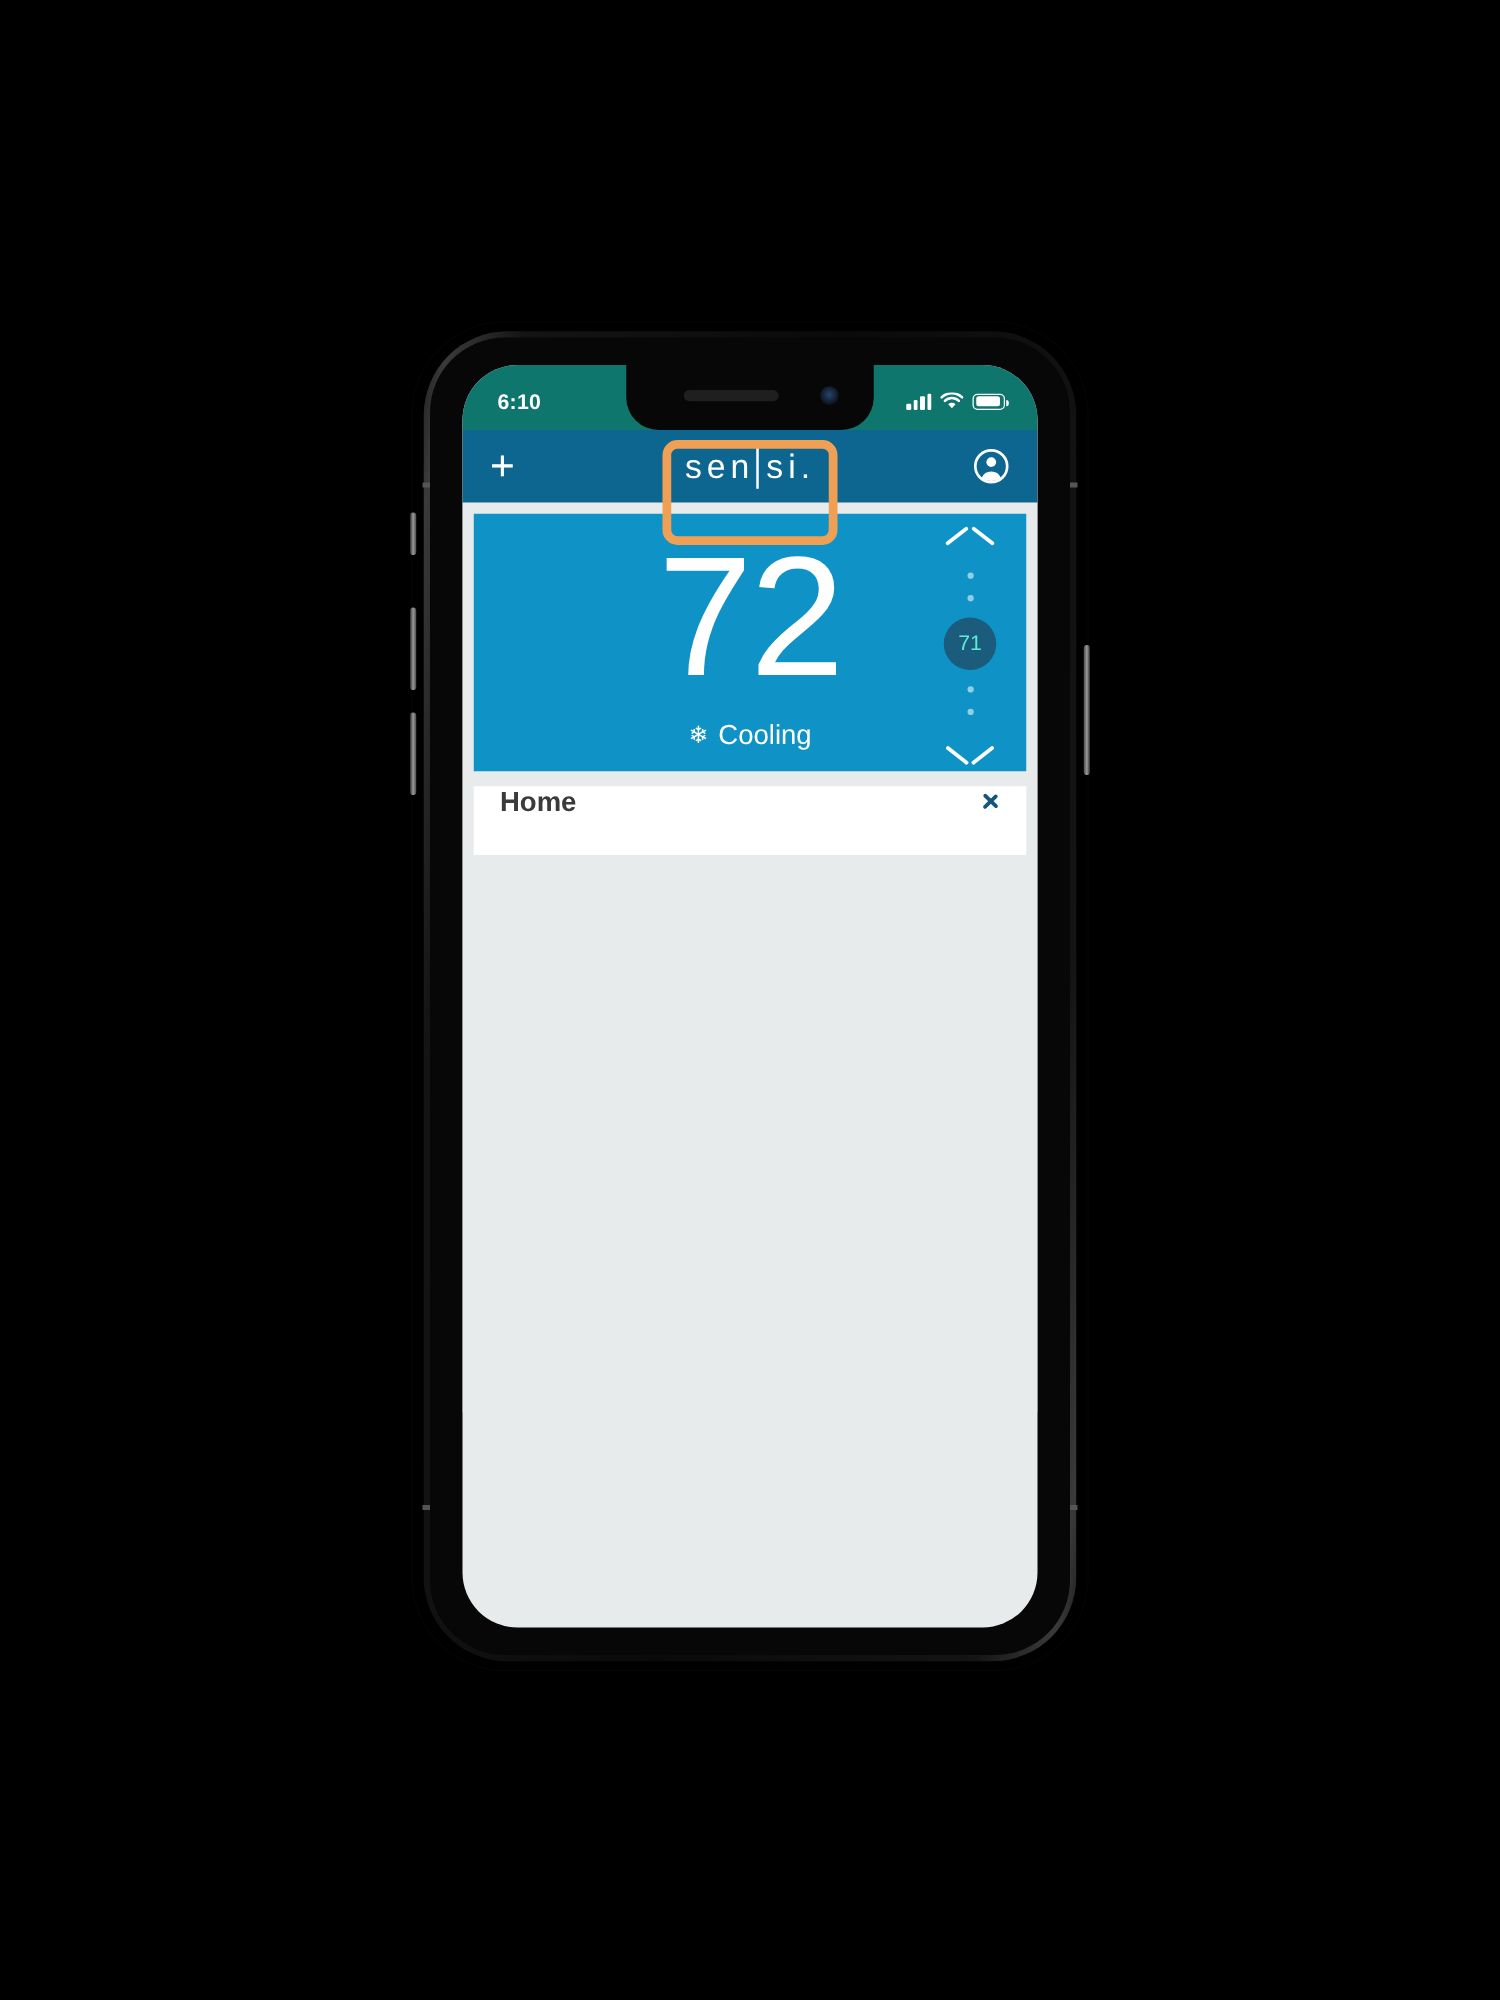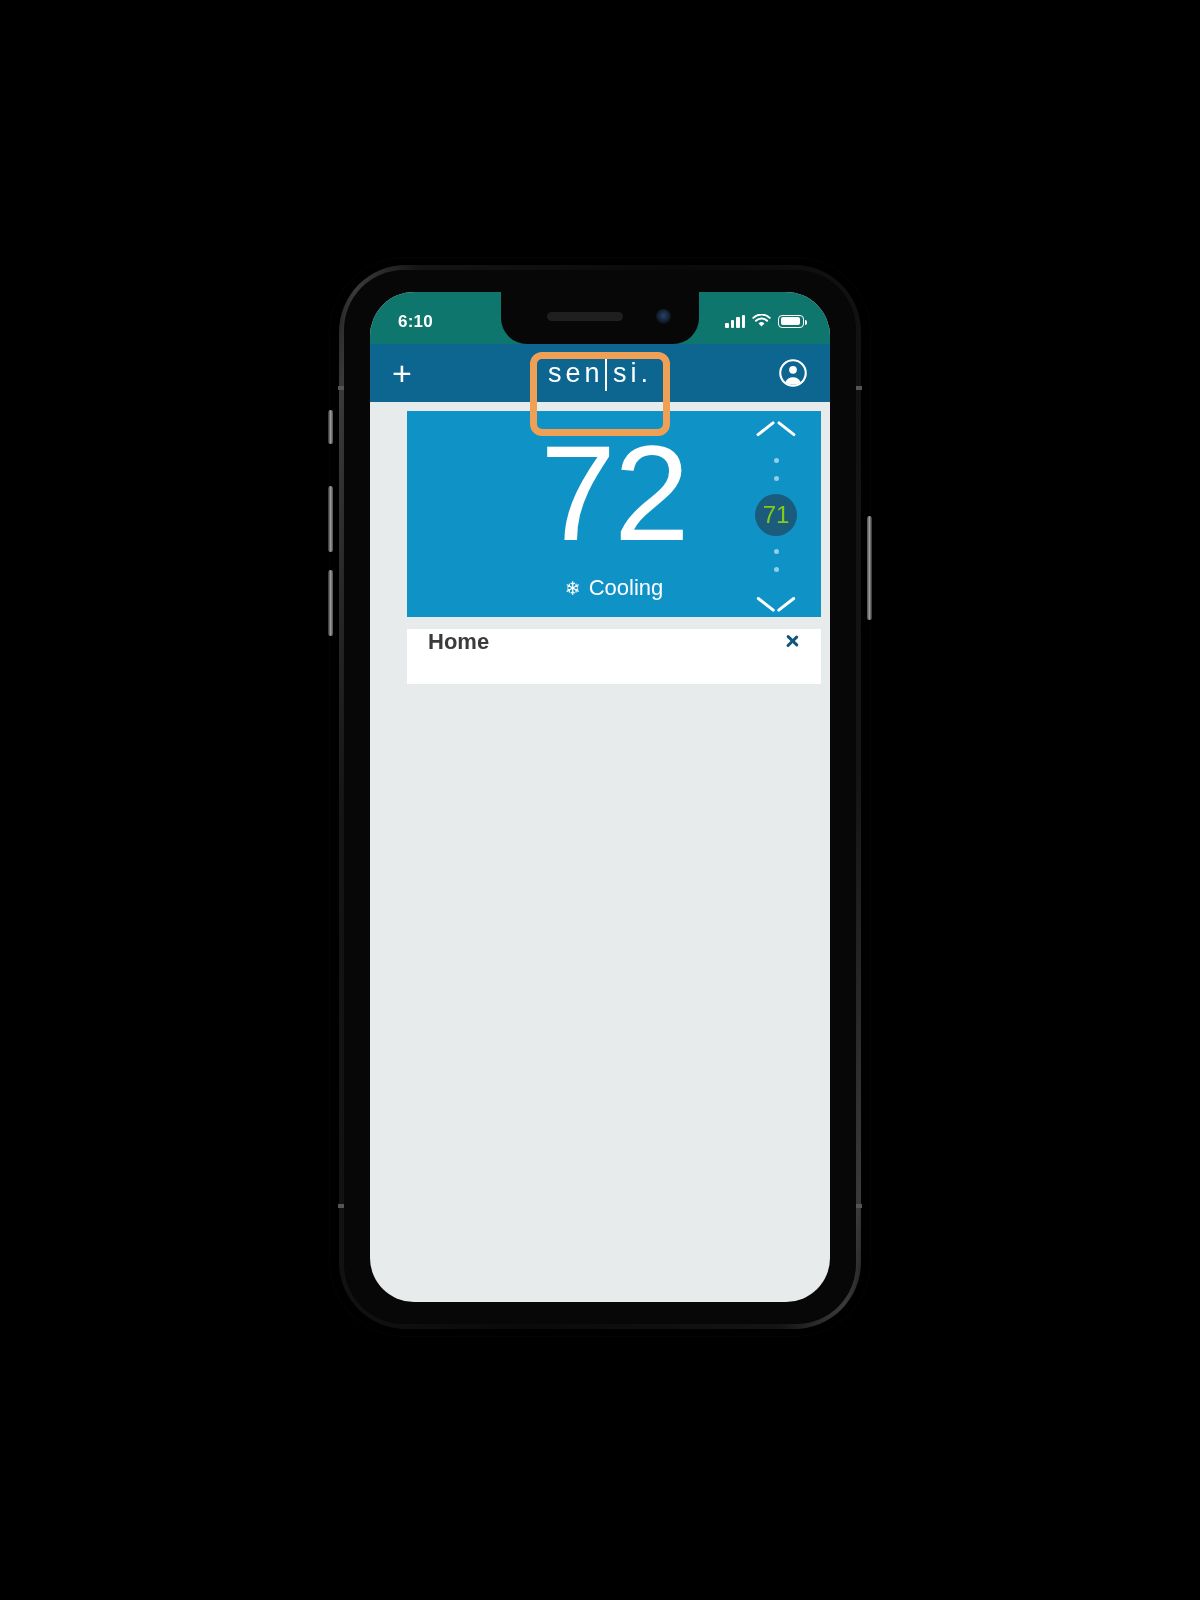--- a/index.html
+++ b/index.html
@@ -233,21 +233,20 @@
     border: 7px solid #f0a055;
     border-radius: 12px;
     z-index: 30;
     pointer-events: none;
   }
 
   .app-body {
     background: #e8ebec;
     height: 728px;
     padding-top: 9px;
-    padding-left: 28px;
   }
 
   .thermo-card {
     margin: 0 9px;
     background: #0f93c7;
     height: 206px;
     position: relative;
     display: flex;
     flex-direction: column;
     align-items: center;
@@ -296,22 +295,22 @@
   .chev-up::after  { right: 0; transform: rotate(38deg);  transform-origin: right center; }
   .chev-dn::before { left: 0;  transform: rotate(38deg);  transform-origin: left center; }
   .chev-dn::after  { right: 0; transform: rotate(-38deg); transform-origin: right center; }
 
   .dots { display: flex; flex-direction: column; align-items: center; gap: 13px; }
   .dots span { width: 5px; height: 5px; border-radius: 50%; background: rgba(255,255,255,.55); display: block; }
 
   .setpoint-badge {
     width: 42px; height: 42px; border-radius: 50%;
     background: #1b5c7c;
-    color: #84cc16;
-    font-size: 24px;
+    color: #5eead4;
+    font-size: 17px;
     display: flex; align-items: center; justify-content: center;
     cursor: pointer;
   }
 
   .location-row {
     margin: 12px 9px;
     background: #ffffff;
     height: 55px;
     display: flex;
     align-items: flex-start;

